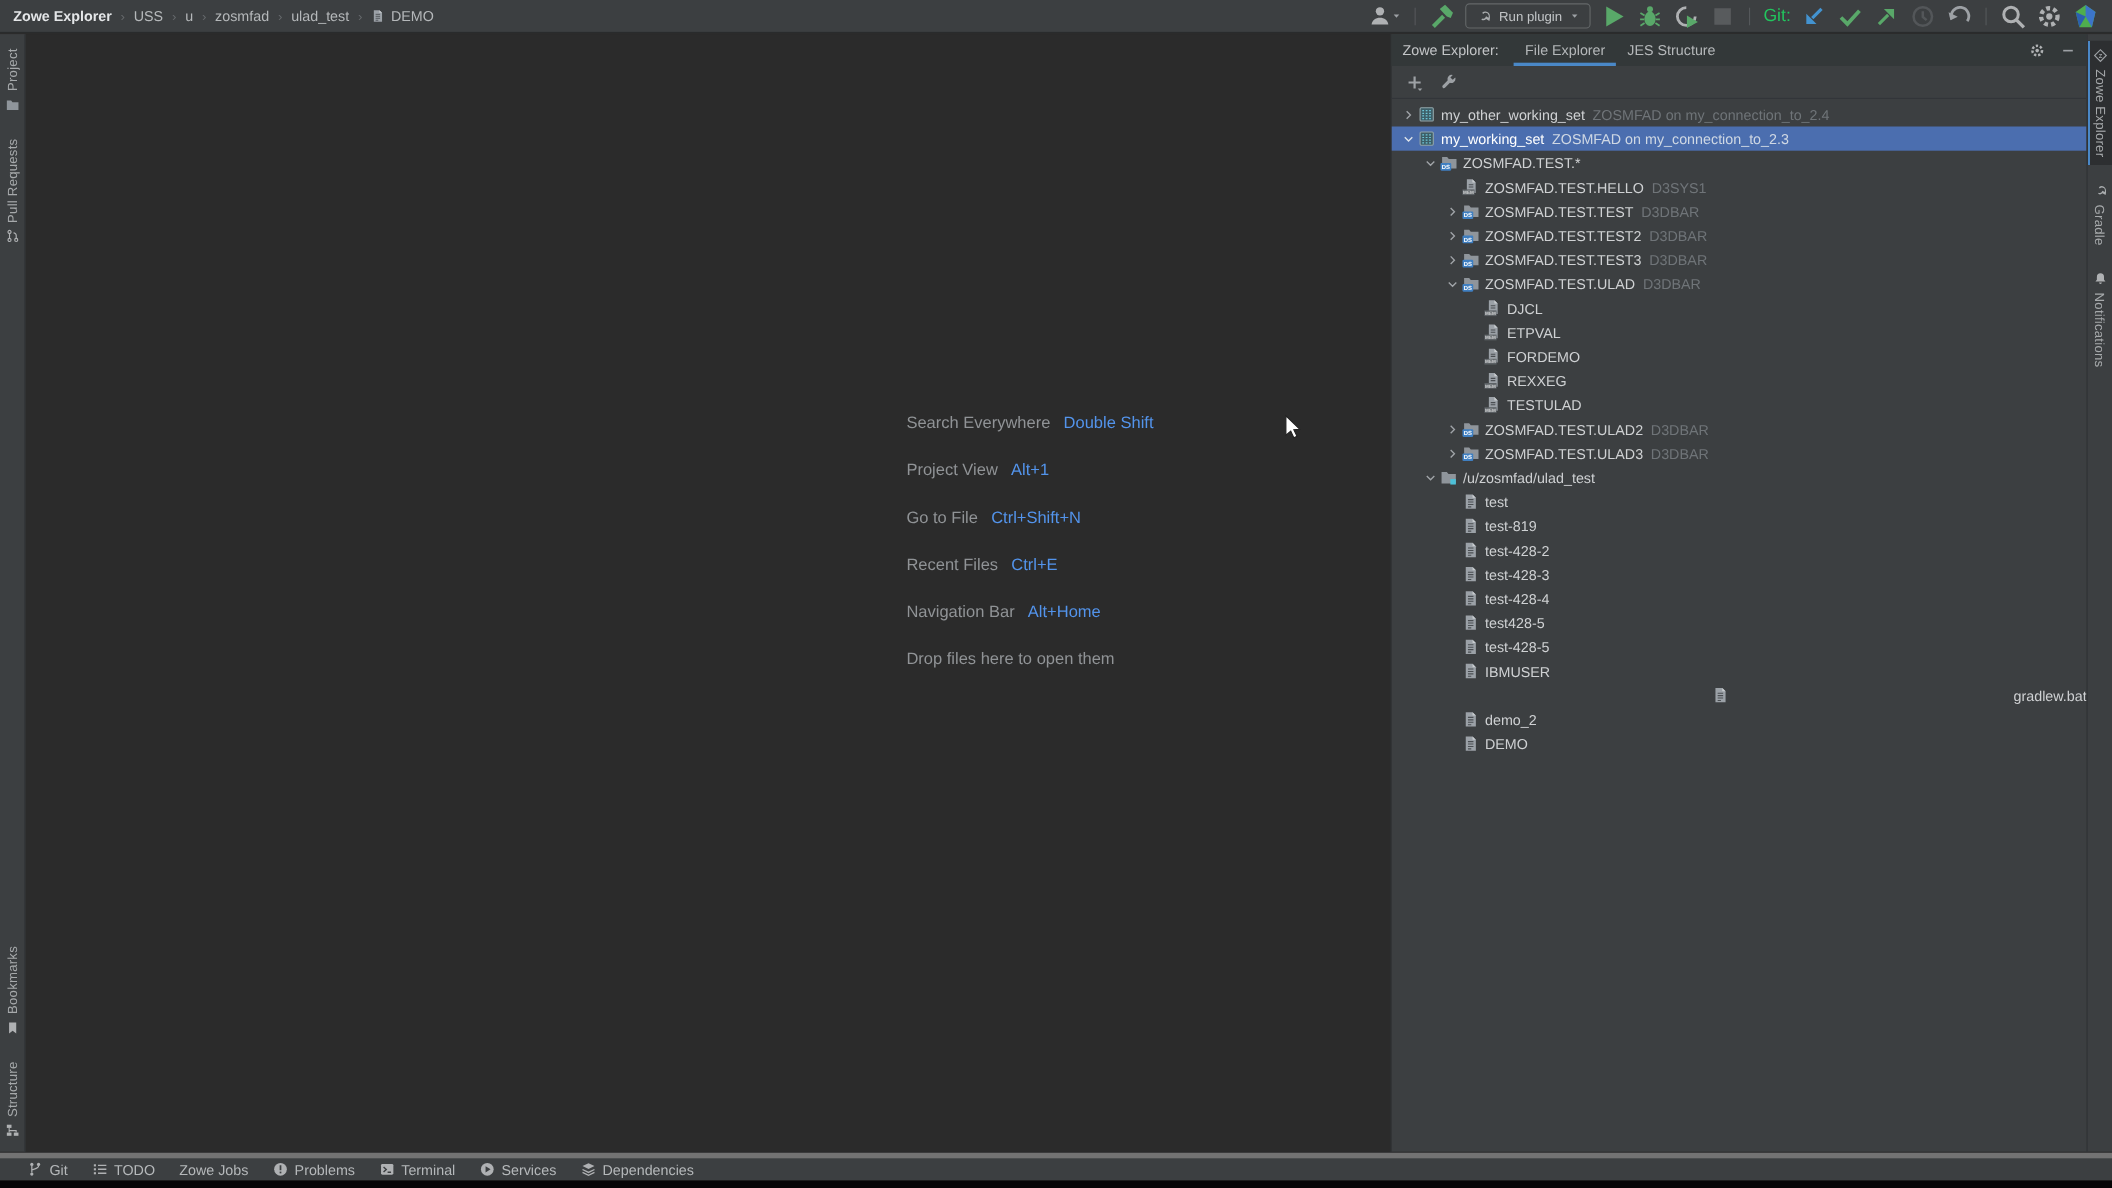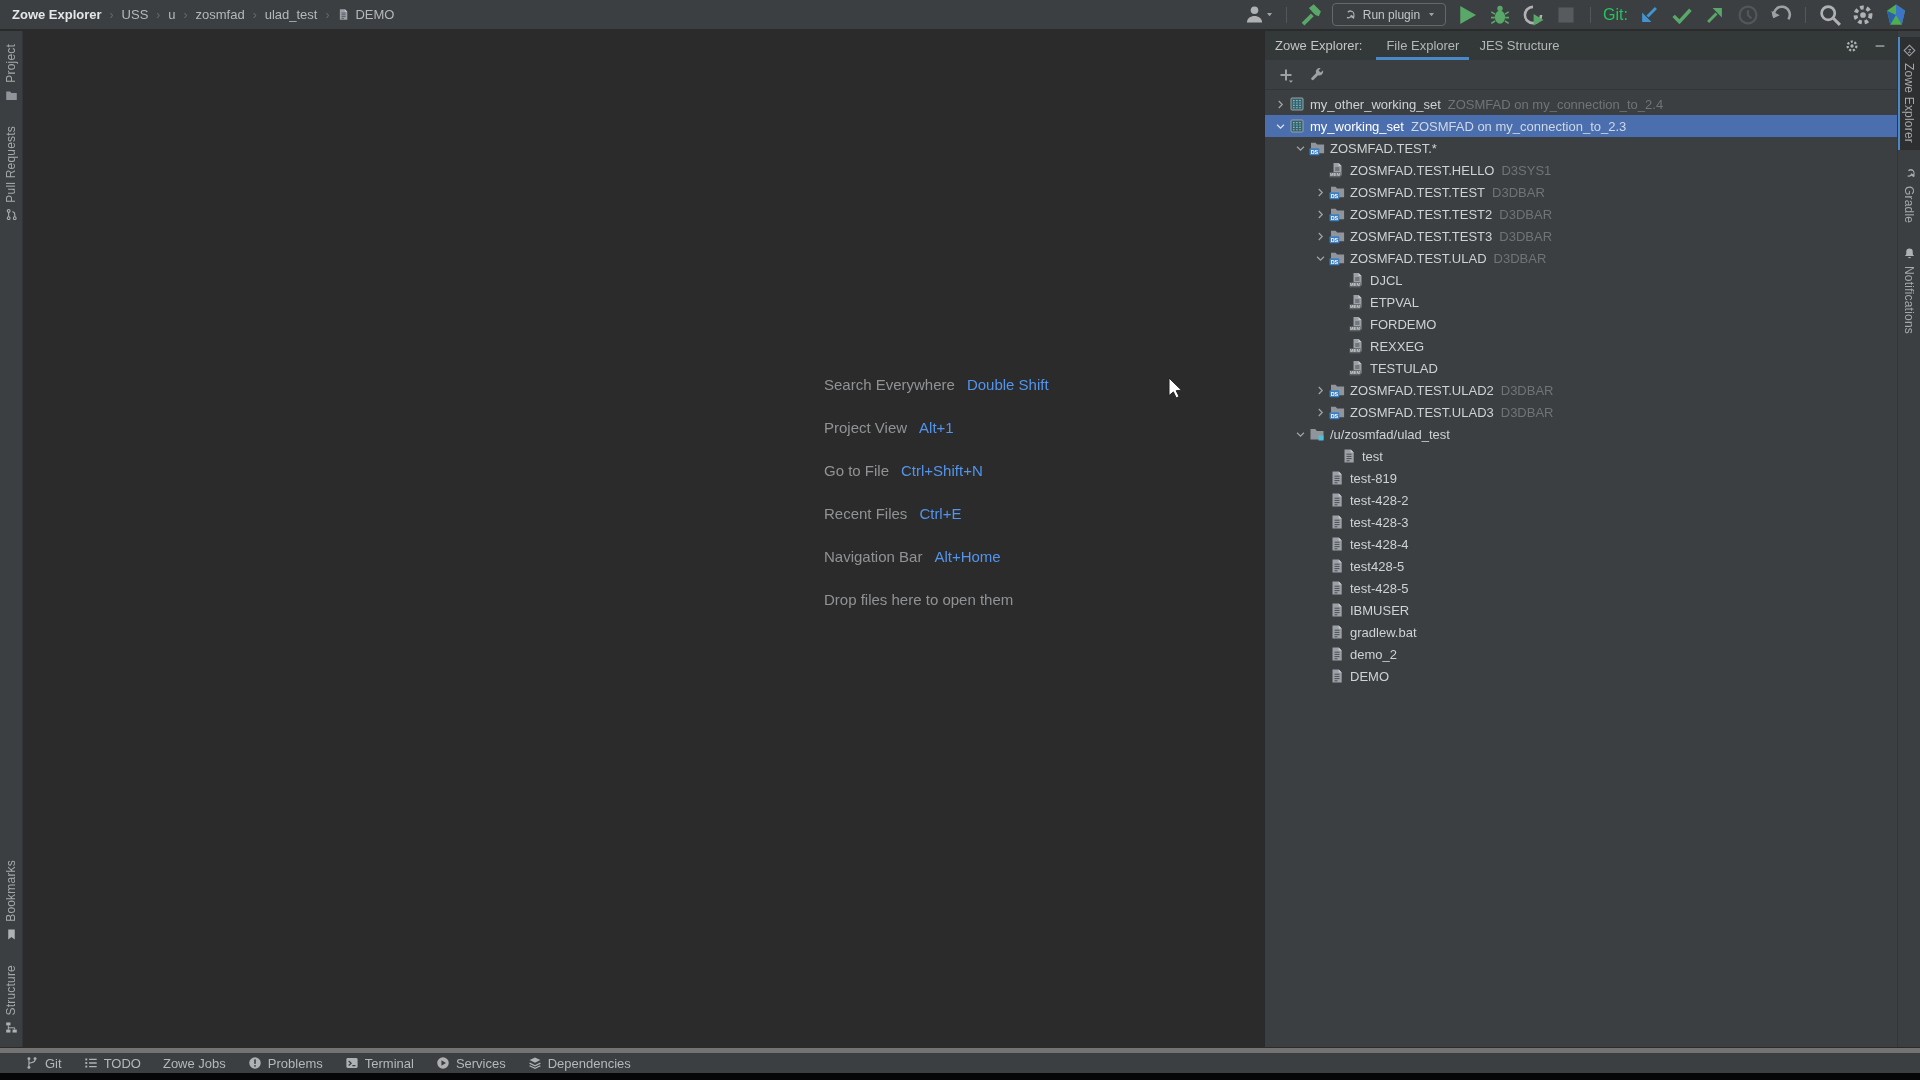--- a/index.html
+++ b/index.html
@@ -590,21 +590,21 @@
           </svg>
         </span>
         <span class="ico tree-ico">
           <svg viewBox="0 0 16 16">
             <path d="M1.5 3h4.8l1.5 1.9h6.7v8.6h-13z" fill="#8f959b"></path>
             <rect x="9.5" y="9.5" width="5" height="5" fill="#4dc0d8"></rect>
           </svg>
         </span>
         <span class="tree-label">/u/zosmfad/ulad_test</span>
       </div>
-      <div class="tree-row" style="padding-left: 58px;">
+      <div class="tree-row" style="padding-left: 46px;">
         <span class="tree-chevron"></span>
         <span class="ico tree-ico">
           <svg viewBox="0 0 16 16">
             <path d="M3.5 1.5h6.2l3 3v10H3.5z" fill="#9ba1a7"></path>
             <path d="M9.7 1.5v3h3z" fill="#c9cdd0"></path>
             <path d="M5.5 6.2h5M5.5 8.4h5M5.5 10.6h5M5.5 12.8h3" stroke="#4a4e52" stroke-width="1"></path>
           </svg>
         </span>
         <span class="tree-label">test</span>
       </div>
@@ -678,21 +678,21 @@
         <span class="tree-chevron"></span>
         <span class="ico tree-ico">
           <svg viewBox="0 0 16 16">
             <path d="M3.5 1.5h6.2l3 3v10H3.5z" fill="#9ba1a7"></path>
             <path d="M9.7 1.5v3h3z" fill="#c9cdd0"></path>
             <path d="M5.5 6.2h5M5.5 8.4h5M5.5 10.6h5M5.5 12.8h3" stroke="#4a4e52" stroke-width="1"></path>
           </svg>
         </span>
         <span class="tree-label">IBMUSER</span>
       </div>
-      <div class="tree-row" style="padding-left: 46px;">
+      <div class="tree-row" style="padding-left: 20px; justify-content: space-between;">
         <span class="tree-chevron"></span>
         <span class="ico tree-ico">
           <svg viewBox="0 0 16 16">
             <path d="M3.5 1.5h6.2l3 3v10H3.5z" fill="#9ba1a7"></path>
             <path d="M9.7 1.5v3h3z" fill="#c9cdd0"></path>
             <path d="M5.5 6.2h5M5.5 8.4h5M5.5 10.6h5M5.5 12.8h3" stroke="#4a4e52" stroke-width="1"></path>
           </svg>
         </span>
         <span class="tree-label">gradlew.bat</span>
       </div>

